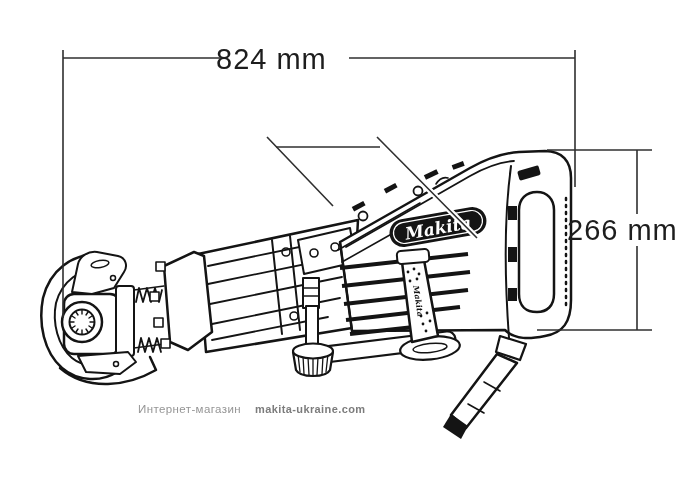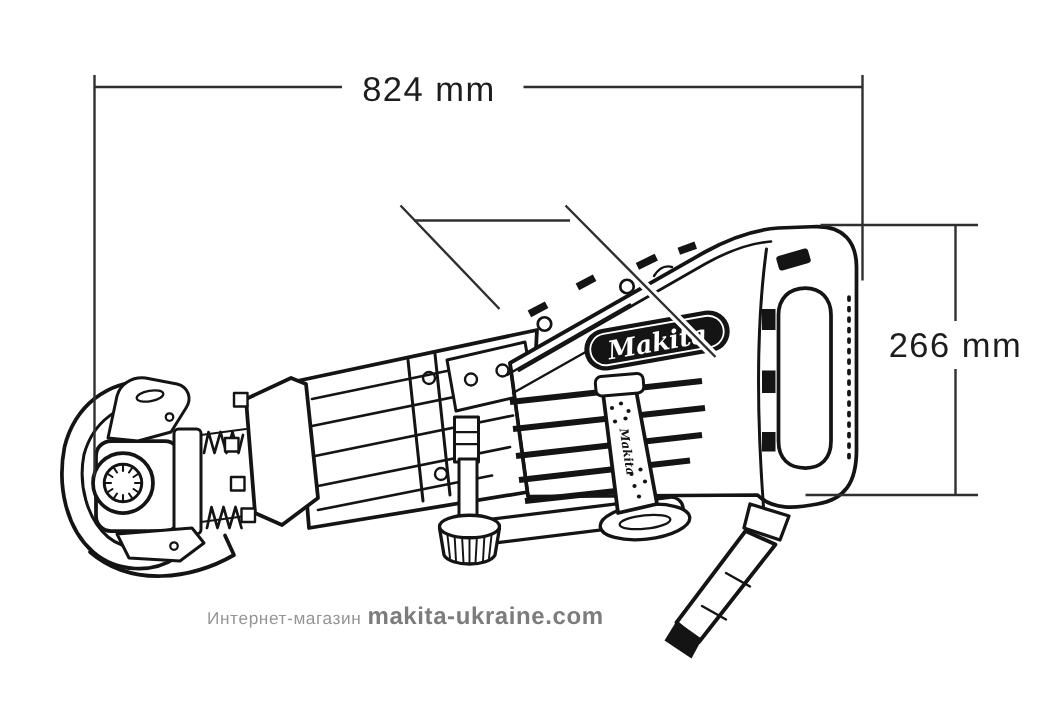--- a/index.html
+++ b/index.html
@@ -2,30 +2,30 @@
 <html><head>
 <meta charset="utf-8">
 <style>
   html,body{margin:0;padding:0;background:#ffffff;}
   .canvas{
     position:relative;width:700px;height:480px;background:#ffffff;
     font-family:"Liberation Sans",sans-serif;overflow:hidden;
   }
   svg{position:absolute;left:0;top:0;}
   .dim-label{
-    position:absolute;width:140px;text-align:center;
-    font-size:23px;letter-spacing:1px;color:#1d1d1d;line-height:26px;
+    position:absolute;width:140px;
+    font-size:29px;letter-spacing:1px;color:#1d1d1d;line-height:26px;
     white-space:nowrap;
   }
   .watermark{
     position:absolute;left:138px;top:403px;font-size:11.5px;color:#959595;
     letter-spacing:0.4px;white-space:nowrap;
   }
   .watermark .site{
-    font-weight:bold;color:#7c7c7c;font-size:16px;margin-left:4px;
+    font-weight:bold;color:#7c7c7c;font-size:11px;margin-left:14px;
   }
 </style>
 </head>
 <body>
 
 <div class="canvas">
 
   <svg width="700" height="480" viewBox="0 0 700 480">
     <g stroke="#141414" stroke-width="2" fill="none" stroke-linecap="round" stroke-linejoin="round">
 

